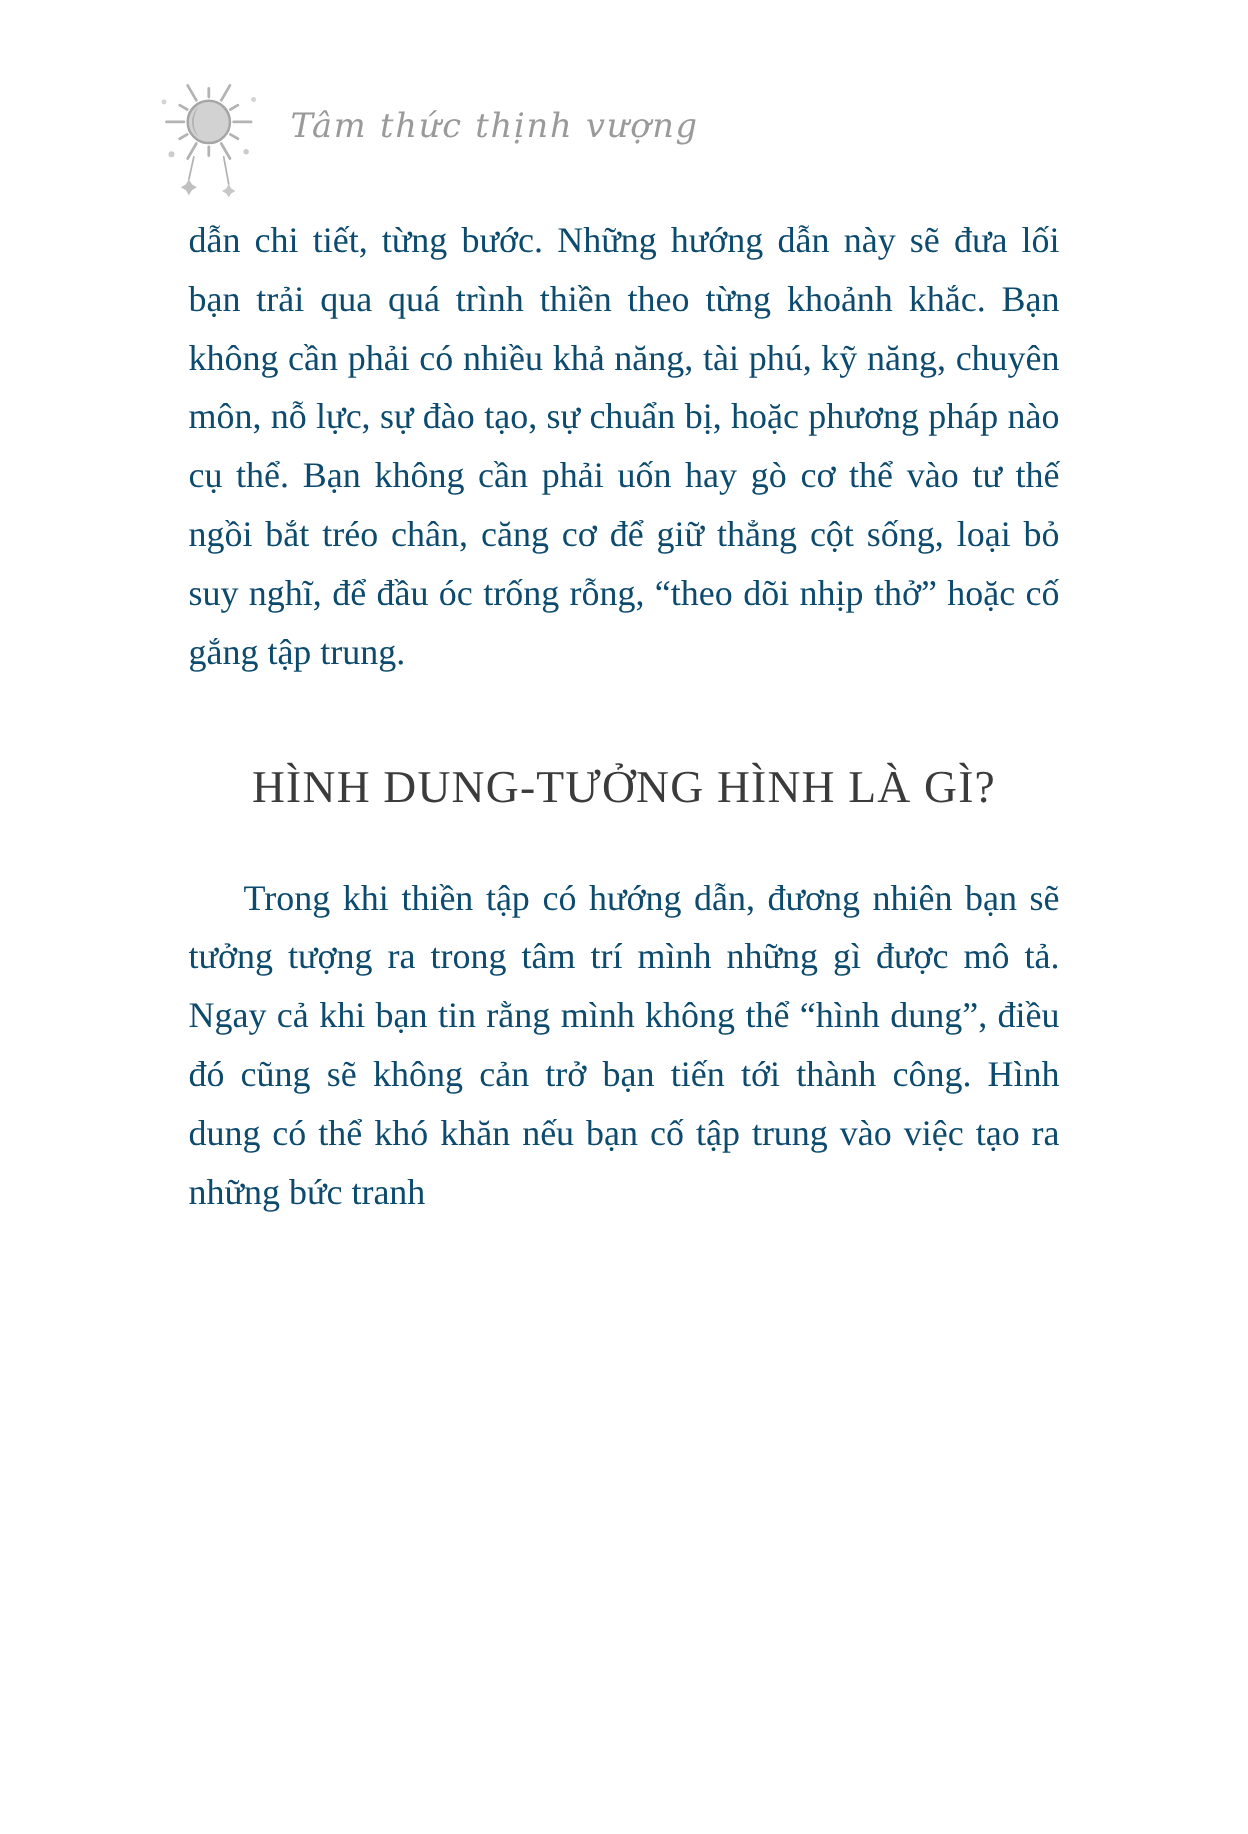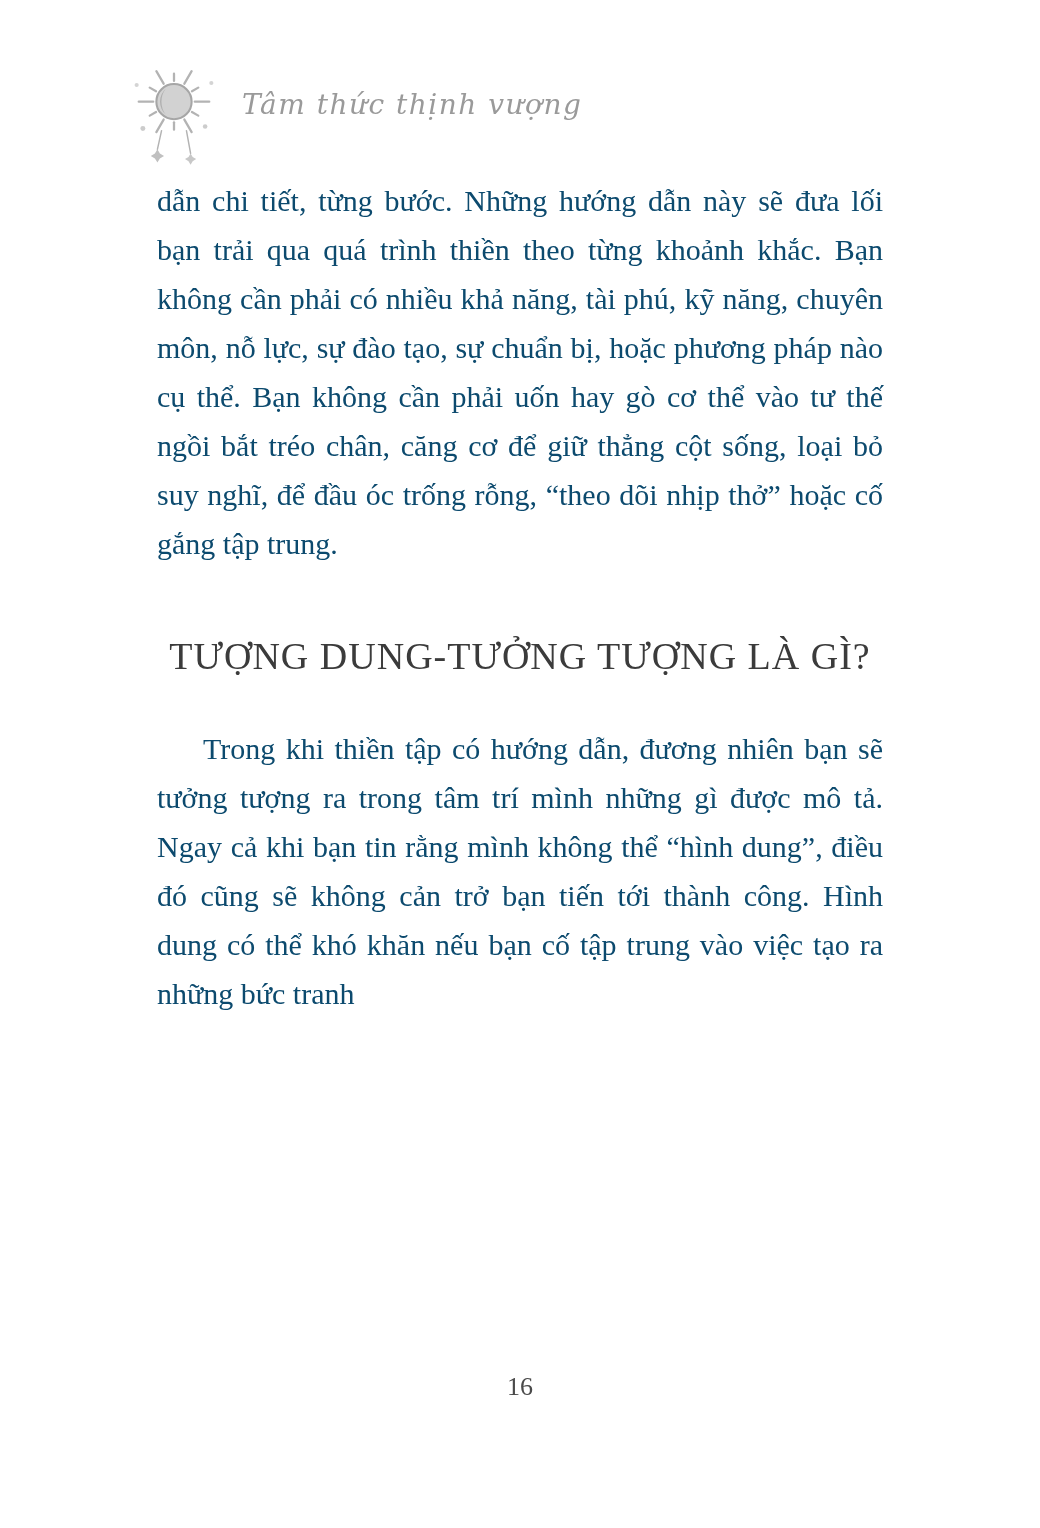--- a/index.html
+++ b/index.html
@@ -103,21 +103,18 @@
         <circle cx="80" cy="68" r="2.2" fill="#cccccc"></circle>
         <circle cx="14" cy="28" r="2" fill="#d4d4d4"></circle>
         <circle cx="86" cy="26" r="2" fill="#d4d4d4"></circle>
       </svg>
     </span>
     <span class="book-title">Tâm thức thịnh vượng</span>
   </div>
 
   <div class="content">
     <p>dẫn chi tiết, từng bước. Những hướng dẫn này sẽ đưa lối bạn trải qua quá trình thiền theo từng khoảnh khắc. Bạn không cần phải có nhiều khả năng, tài phú, kỹ năng, chuyên môn, nỗ lực, sự đào tạo, sự chuẩn bị, hoặc phương pháp nào cụ thể. Bạn không cần phải uốn hay gò cơ thể vào tư thế ngồi bắt tréo chân, căng cơ để giữ thẳng cột sống, loại bỏ suy nghĩ, để đầu óc trống rỗng, “theo dõi nhịp thở” hoặc cố gắng tập trung.</p>
-    <h1 class="section-heading">TƯỢNG DUNG-TƯỞNG TƯỢNG LÀ GÌ?</h1>
+    <h1 class="section-heading">HÌNH DUNG-TƯỞNG HÌNH LÀ GÌ?</h1>
     <p class="indent">Trong khi thiền tập có hướng dẫn, đương nhiên bạn sẽ tưởng tượng ra trong tâm trí mình những gì được mô tả. Ngay cả khi bạn tin rằng mình không thể “hình dung”, điều đó cũng sẽ không cản trở bạn tiến tới thành công. Hình dung có thể khó khăn nếu bạn cố tập trung vào việc tạo ra những bức tranh</p>
   </div>
 
-  <div class="page-footer">
-    <span class="page-number">16</span>
-  </div>
 
 </div>
 
 </body></html>

